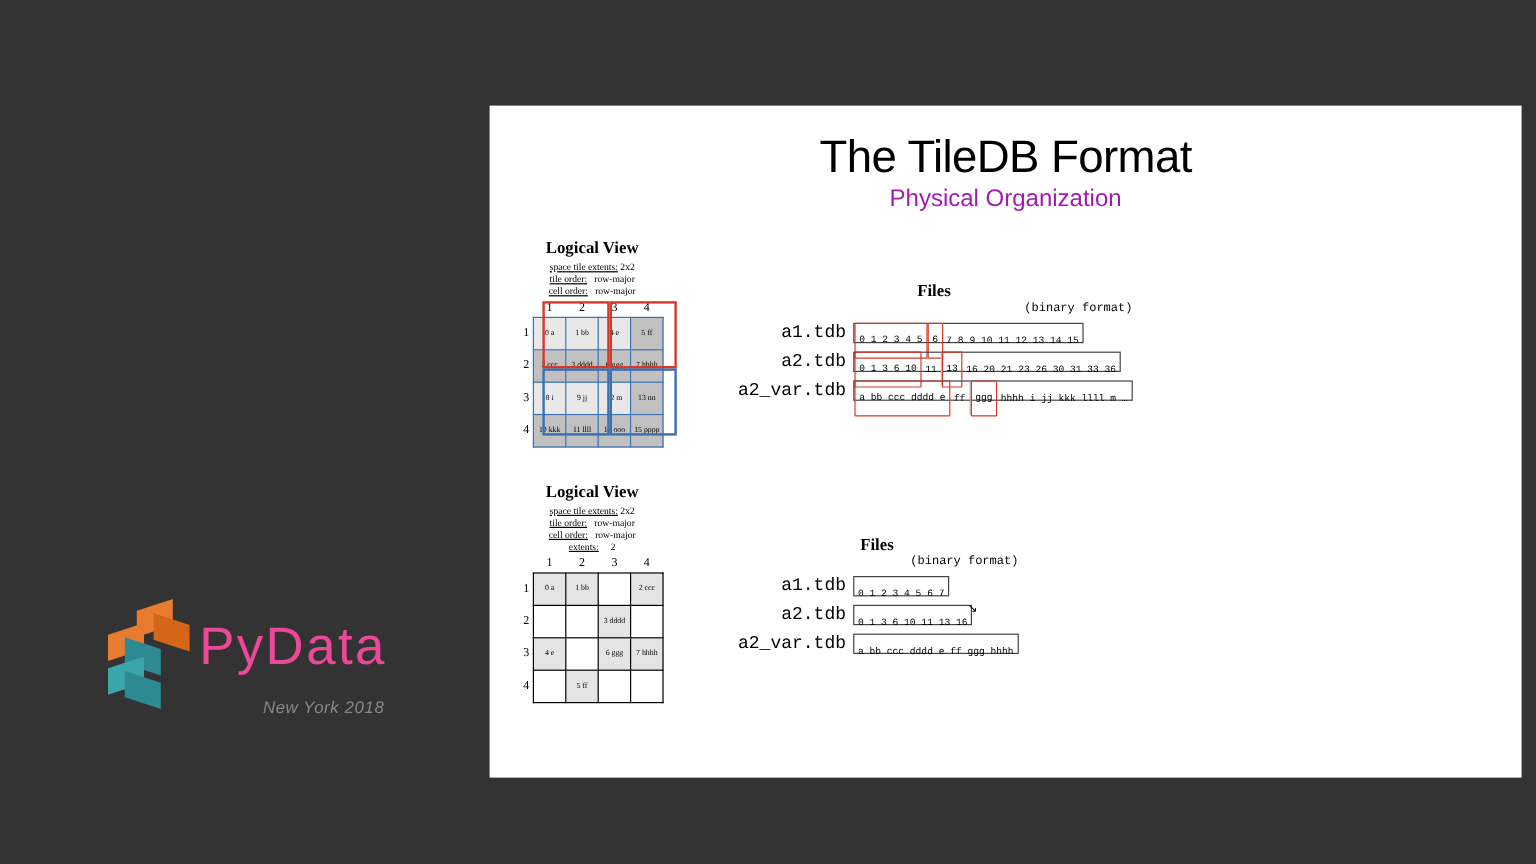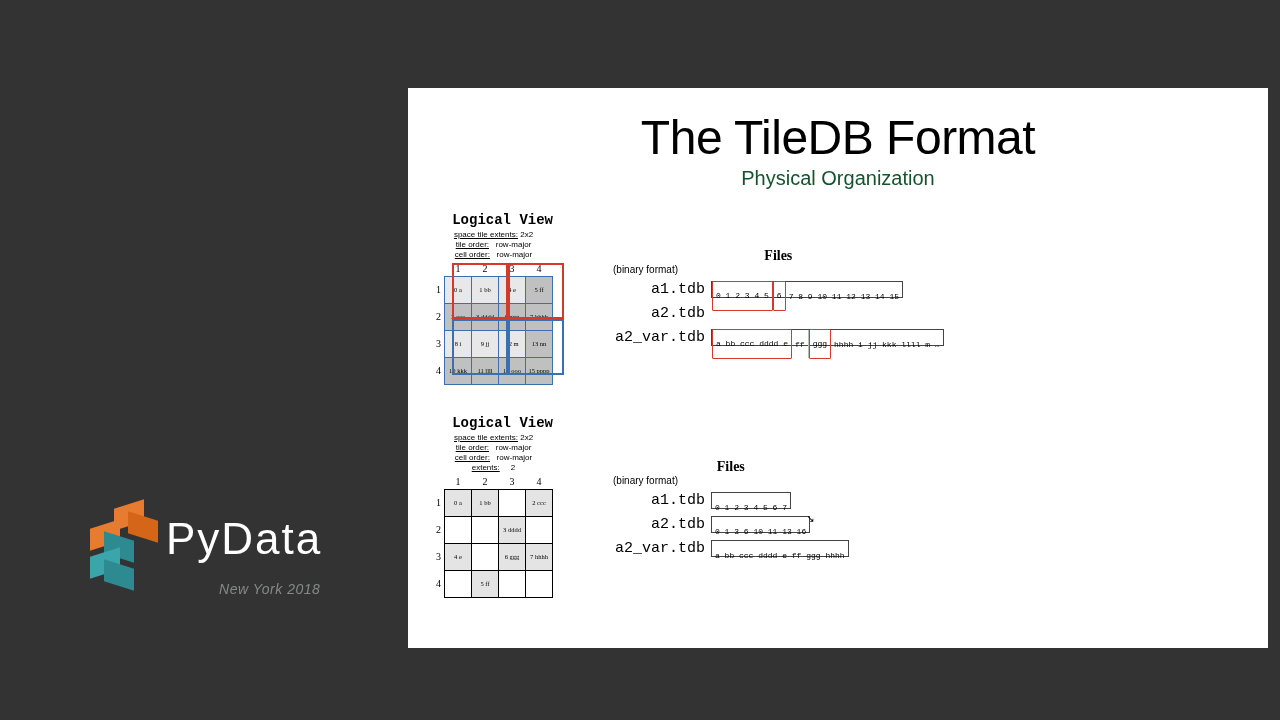--- a/index.html
+++ b/index.html
@@ -25,35 +25,35 @@
 
   
   .logo { position: absolute; left: 90px; top: 494px; width: 270px; height: 110px; }
   .logo-cubes { position: absolute; left: 0; top: 10px; width: 70px; height: 90px; }
   .cube { position: absolute; width: 30px; height: 22px; }
   .cube.orange { background: #e77b2f; transform: skewY(-18deg); }
   .cube.orange2 { background: #d56617; transform: skewY(18deg); }
   .cube.teal { background: #3aa5aa; transform: skewY(-18deg); }
   .cube.teal2 { background: #2c8a90; transform: skewY(18deg); }
   .logo-text { position: absolute; left: 76px; top: 20px; }
-  .logo-brand { font-size: 44px; letter-spacing: 2px; color: #ffffff; font-family: "Segoe UI", Arial, sans-serif; font-weight: 300; }
+  .logo-brand { font-size: 44px; letter-spacing: 2px; color: #ec4899; font-family: "Segoe UI", Arial, sans-serif; font-weight: 300; }
   .logo-sub { font-size: 14px; font-style: italic; color: #868989; position: absolute; right: 2px; top: 67px; font-weight: 300; letter-spacing: 0.5px; }
 
   
   .slide { position: absolute; left: 408px; top: 88px; width: 860px; height: 560px; background: #ffffff; padding: 22px 26px 18px 26px; }
-  .slide-title { font-family: "Helvetica Neue", Helvetica, Arial, sans-serif; font-size: 48px; font-weight: 500; text-align: center; letter-spacing: -0.5px; }
-  .slide-subtitle { font-family: "Helvetica Neue", Helvetica, Arial, sans-serif; font-size: 20px; font-weight: 300; text-align: center; color: #14532d; margin-top: 2px; }
+  .slide-title { font-family: "Helvetica Neue", Helvetica, Arial, sans-serif; font-size: 38px; font-weight: 500; text-align: center; letter-spacing: -0.5px; }
+  .slide-subtitle { font-family: "Helvetica Neue", Helvetica, Arial, sans-serif; font-size: 20px; font-weight: 300; text-align: center; color: #a21caf; margin-top: 2px; }
 
   .block { position: relative; display: flex; align-items: flex-start; margin-top: 22px; gap: 60px; }
   .block2 { margin-top: 30px; }
 
   
   .lv { position: relative; }
-  .lv-title { font-family: Liberation Mono, monospace; font-weight: bold; font-size: 14px; text-align: right; margin-bottom: 2px; }
-  .lv-meta { font-family: Liberation Sans, sans-serif; font-size: 8px; line-height: 1.25; text-align: center; margin-bottom: 3px; }
+  .lv-title { font-family: Liberation Serif, serif; font-weight: bold; font-size: 14px; text-align: center; margin-bottom: 2px; }
+  .lv-meta { font-family: Liberation Serif, serif; font-size: 8px; line-height: 1.25; text-align: center; margin-bottom: 3px; }
   .lv-meta u { text-decoration: underline; }
 
   .grid { border-collapse: collapse; }
   .grid th { font-family: Georgia, serif; font-size: 10px; font-weight: normal; padding: 0 2px 2px 2px; }
   .grid td { width: 27px; height: 27px; font-family: Georgia, serif; font-size: 6.5px; line-height: 1; text-align: center; vertical-align: middle; padding: 0; }
   .grid .rowh { font-size: 10px; padding-right: 3px; }
 
   .dense td.cell { border: 1px solid #3a6fb0; background: #e8e8e8; }
   .dense .tile-wrap-tl { position: absolute; width: 56px; height: 56px; border: 2px solid #d43a2a; left: 18px; top: 51px; pointer-events:none; }
   .dense .tile-wrap-tr { position: absolute; width: 56px; height: 56px; border: 2px solid #d43a2a; left: 74px; top: 51px; pointer-events:none; }
@@ -61,21 +61,21 @@
   .dense .tile-wrap-br { position: absolute; width: 56px; height: 56px; border: 2px solid #3a6fb0; left: 74px; top: 107px; pointer-events:none; }
   .dense .cell.hl { background: #bfc0bf; }
 
   .sparse td.cell { width: 27px; height: 27px; border: 1px solid #000; background: #fff; }
   .sparse td.filled { background: #e4e4e4; }
   .sparse td.empty { background: #fff; }
 
   
   .files { }
   .files-title { font-family: Georgia, 'Times New Roman', serif; font-weight: bold; font-size: 14px; text-align: center; }
-  .files-sub { font-family: Liberation Sans, sans-serif; font-size: 10px; text-align: left; margin-bottom: 6px; }
+  .files-sub { font-family: Liberation Mono, monospace; font-size: 10px; text-align: right; margin-bottom: 6px; }
   .frow { display: flex; align-items: center; margin-bottom: 7px; }
   .fname { font-family: 'Lucida Console','Courier New', monospace; font-size: 15px; width: 92px; text-align: right; margin-right: 6px; }
   .fcells { display: flex; border: 1px solid #444; height: 17px; }
   .fcell { font-family: 'Lucida Console','Courier New', monospace; font-size: 8px; padding: 14px 3px; border-right: 1px solid #bbb; white-space: nowrap; display: flex; align-items: center; }
   .fcell:last-child { border-right: none; }
   .redbox { border: 1.5px solid #d43a2a; border-radius: 1px; margin: -1.5px 0; }
   .arrow-note { font-family: Arial; font-size: 10px; position: relative; top: -6px; left: -4px; }
 
   .coords .fcell { padding: 2px 2px; }
 
@@ -165,20 +165,26 @@
         <div class="frow">
           <div class="fname">a1.tdb</div>
           <div class="fcells">
             <div class="fcell redbox">0 1 2 3 4 5</div>
             <div class="fcell redbox">6</div>
             <div class="fcell">7 8 9 10 11 12 13 14 15</div>
           </div>
         </div>
         <div class="frow">
           <div class="fname">a2.tdb</div>
+          <div class="fcells">
+            <div class="fcell redbox">0 1 3 6 10</div>
+            <div class="fcell">11</div>
+            <div class="fcell redbox">13</div>
+            <div class="fcell">16 20 21 23 26 30 31 33 36</div>
+          </div>
         </div>
         <div class="frow">
           <div class="fname">a2_var.tdb</div>
           <div class="fcells">
             <div class="fcell redbox">a bb ccc dddd e</div>
             <div class="fcell">ff</div>
             <div class="fcell redbox">ggg</div>
             <div class="fcell">hhhh i jj kkk llll m …</div>
           </div>
         </div>

